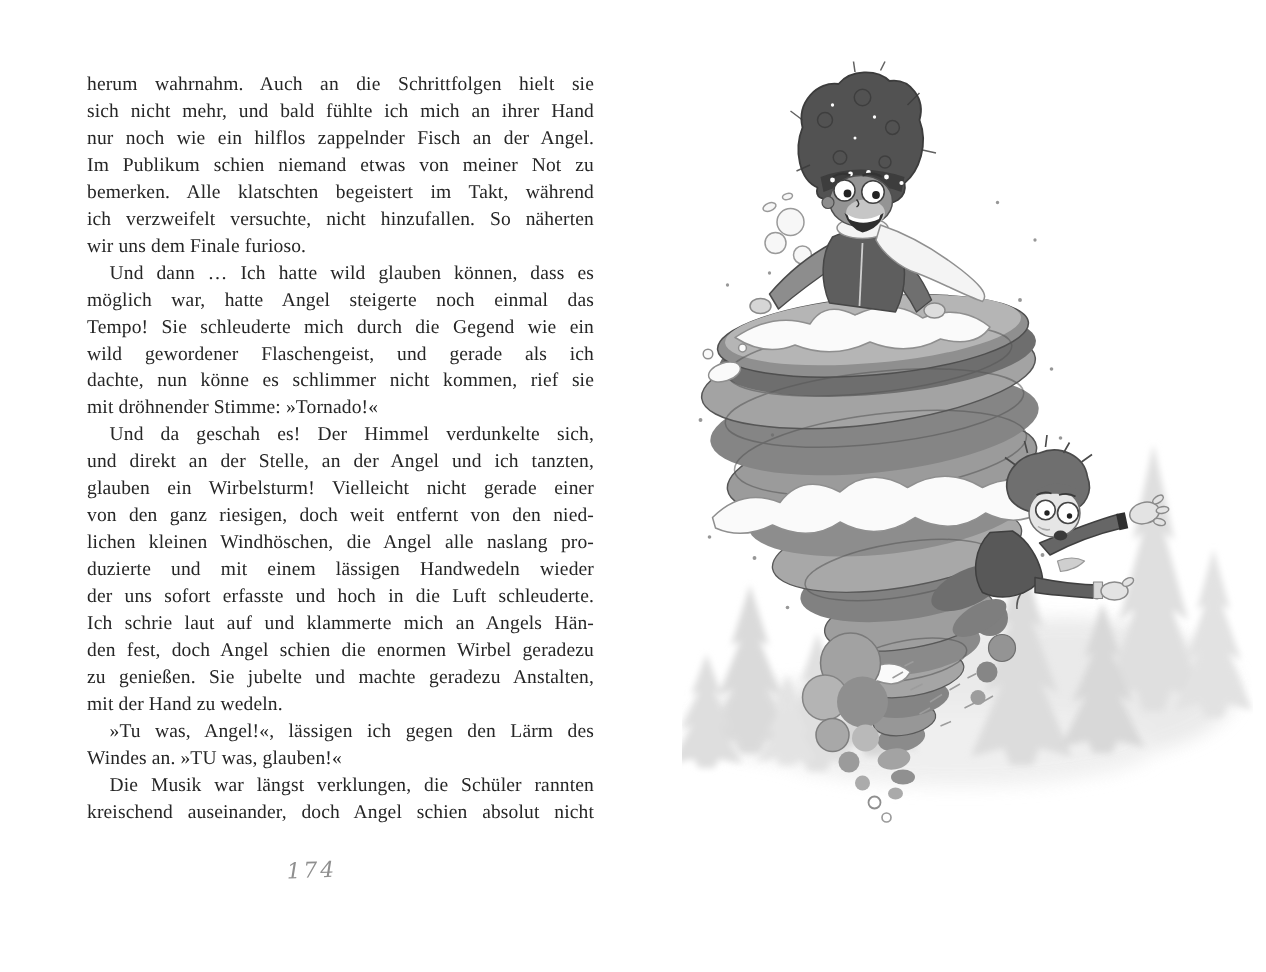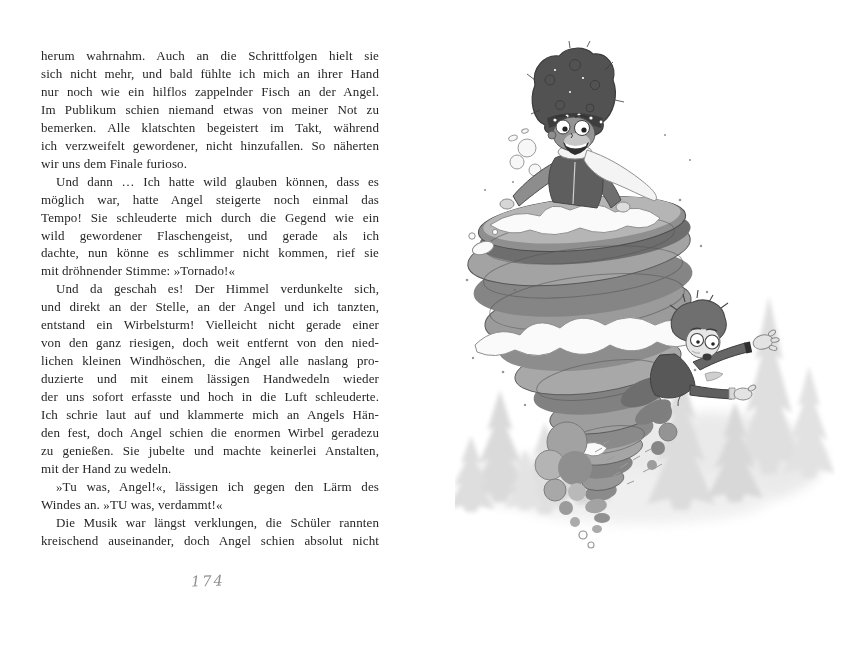--- a/index.html
+++ b/index.html
@@ -1,21 +1,21 @@
 <!DOCTYPE html>
 <html><head>
 <meta charset="utf-8">
 <style>
   html,body{margin:0;padding:0;}
   body{
     width:844px;height:648px;position:relative;overflow:hidden;
     background:#ffffff;font-family:"Liberation Serif", serif;
   }
   .text-page{
-    position:absolute;left:41px;top:47px;width:338px;
+    position:absolute;left:58px;top:47px;width:338px;
   }
   .line{
     font-size:13px;line-height:17.95px;color:#262626;
     white-space:nowrap;text-align:justify;text-align-last:justify;
     letter-spacing:0.1px;
   }
   .line.last{text-align-last:left;}
   .para.indent .line:first-child{text-indent:15px;}
   .folio{
     position:absolute;left:176px;top:573px;width:64px;text-align:center;
@@ -33,47 +33,47 @@
 
 <div class="spread">
 
   <div class="text-page">
     <div class="para">
       <div class="line">herum wahrnahm. Auch an die Schrittfolgen hielt sie</div>
       <div class="line">sich nicht mehr, und bald fühlte ich mich an ihrer Hand</div>
       <div class="line">nur noch wie ein hilflos zappelnder Fisch an der Angel.</div>
       <div class="line">Im Publikum schien niemand etwas von meiner Not zu</div>
       <div class="line">bemerken. Alle klatschten begeistert im Takt, während</div>
-      <div class="line">ich verzweifelt gewordener, nicht hinzufallen. So näherten</div>
+      <div class="line">ich verzweifelt versuchte, nicht hinzufallen. So näherten</div>
       <div class="line last">wir uns dem Finale furioso.</div>
     </div>
     <div class="para indent">
       <div class="line">Und dann … Ich hatte wild glauben können, dass es</div>
       <div class="line">möglich war, hatte Angel steigerte noch einmal das</div>
       <div class="line">Tempo! Sie schleuderte mich durch die Gegend wie ein</div>
       <div class="line">wild gewordener Flaschengeist, und gerade als ich</div>
       <div class="line">dachte, nun könne es schlimmer nicht kommen, rief sie</div>
       <div class="line last">mit dröhnender Stimme: »Tornado!«</div>
     </div>
     <div class="para indent">
       <div class="line">Und da geschah es! Der Himmel verdunkelte sich,</div>
       <div class="line">und direkt an der Stelle, an der Angel und ich tanzten,</div>
-      <div class="line">entstand ein Wirbelsturm! Vielleicht nicht gerade einer</div>
+      <div class="line">glauben ein Wirbelsturm! Vielleicht nicht gerade einer</div>
       <div class="line">von den ganz riesigen, doch weit entfernt von den nied-</div>
       <div class="line">lichen kleinen Windhöschen, die Angel alle naslang pro-</div>
       <div class="line">duzierte und mit einem lässigen Handwedeln wieder</div>
       <div class="line">der uns sofort erfasste und hoch in die Luft schleuderte.</div>
       <div class="line">Ich schrie laut auf und klammerte mich an Angels Hän-</div>
       <div class="line">den fest, doch Angel schien die enormen Wirbel geradezu</div>
-      <div class="line">zu genießen. Sie jubelte und machte keinerlei Anstalten,</div>
+      <div class="line">zu genießen. Sie jubelte und machte geradezu Anstalten,</div>
       <div class="line last">mit der Hand zu wedeln.</div>
     </div>
     <div class="para indent">
       <div class="line">»Tu was, Angel!«, lässigen ich gegen den Lärm des</div>
-      <div class="line last">Windes an. »TU was, verdammt!«</div>
+      <div class="line last">Windes an. »TU was, glauben!«</div>
     </div>
     <div class="para indent">
       <div class="line">Die Musik war längst verklungen, die Schüler rannten</div>
       <div class="line">kreischend auseinander, doch Angel schien absolut nicht</div>
     </div>
   </div>
 
   <div class="folio">174</div>
 
   <div class="art-page">

